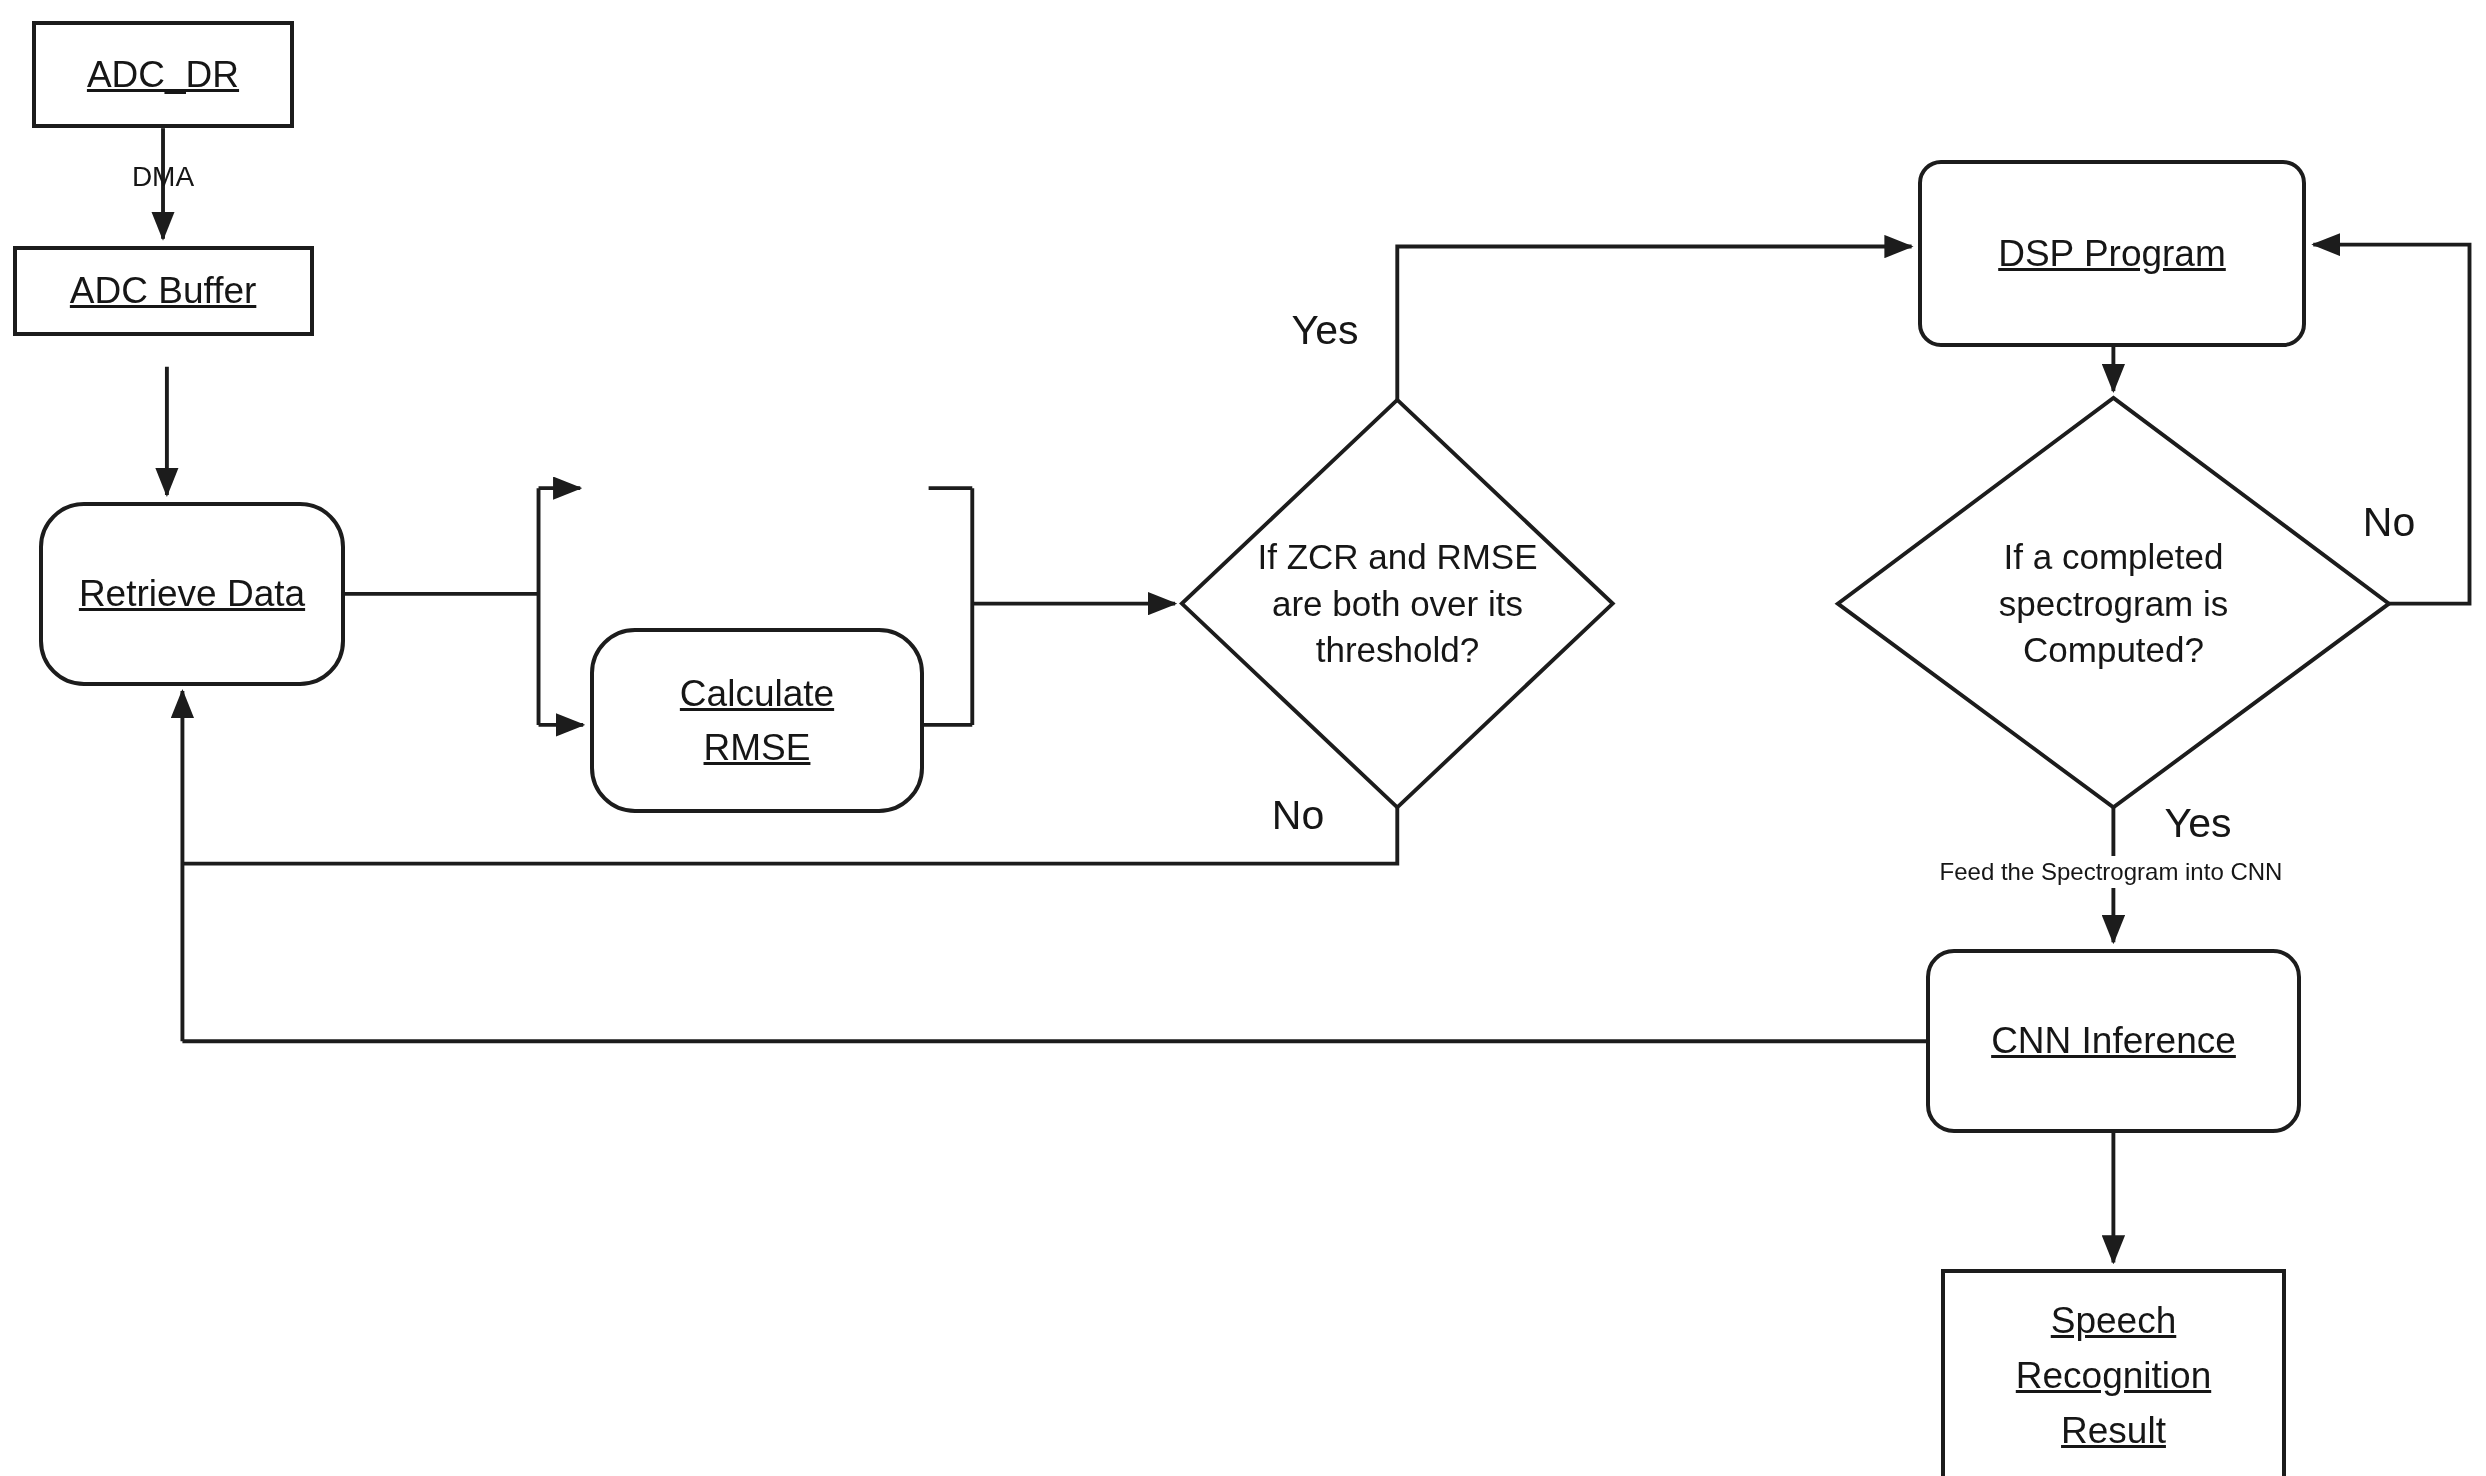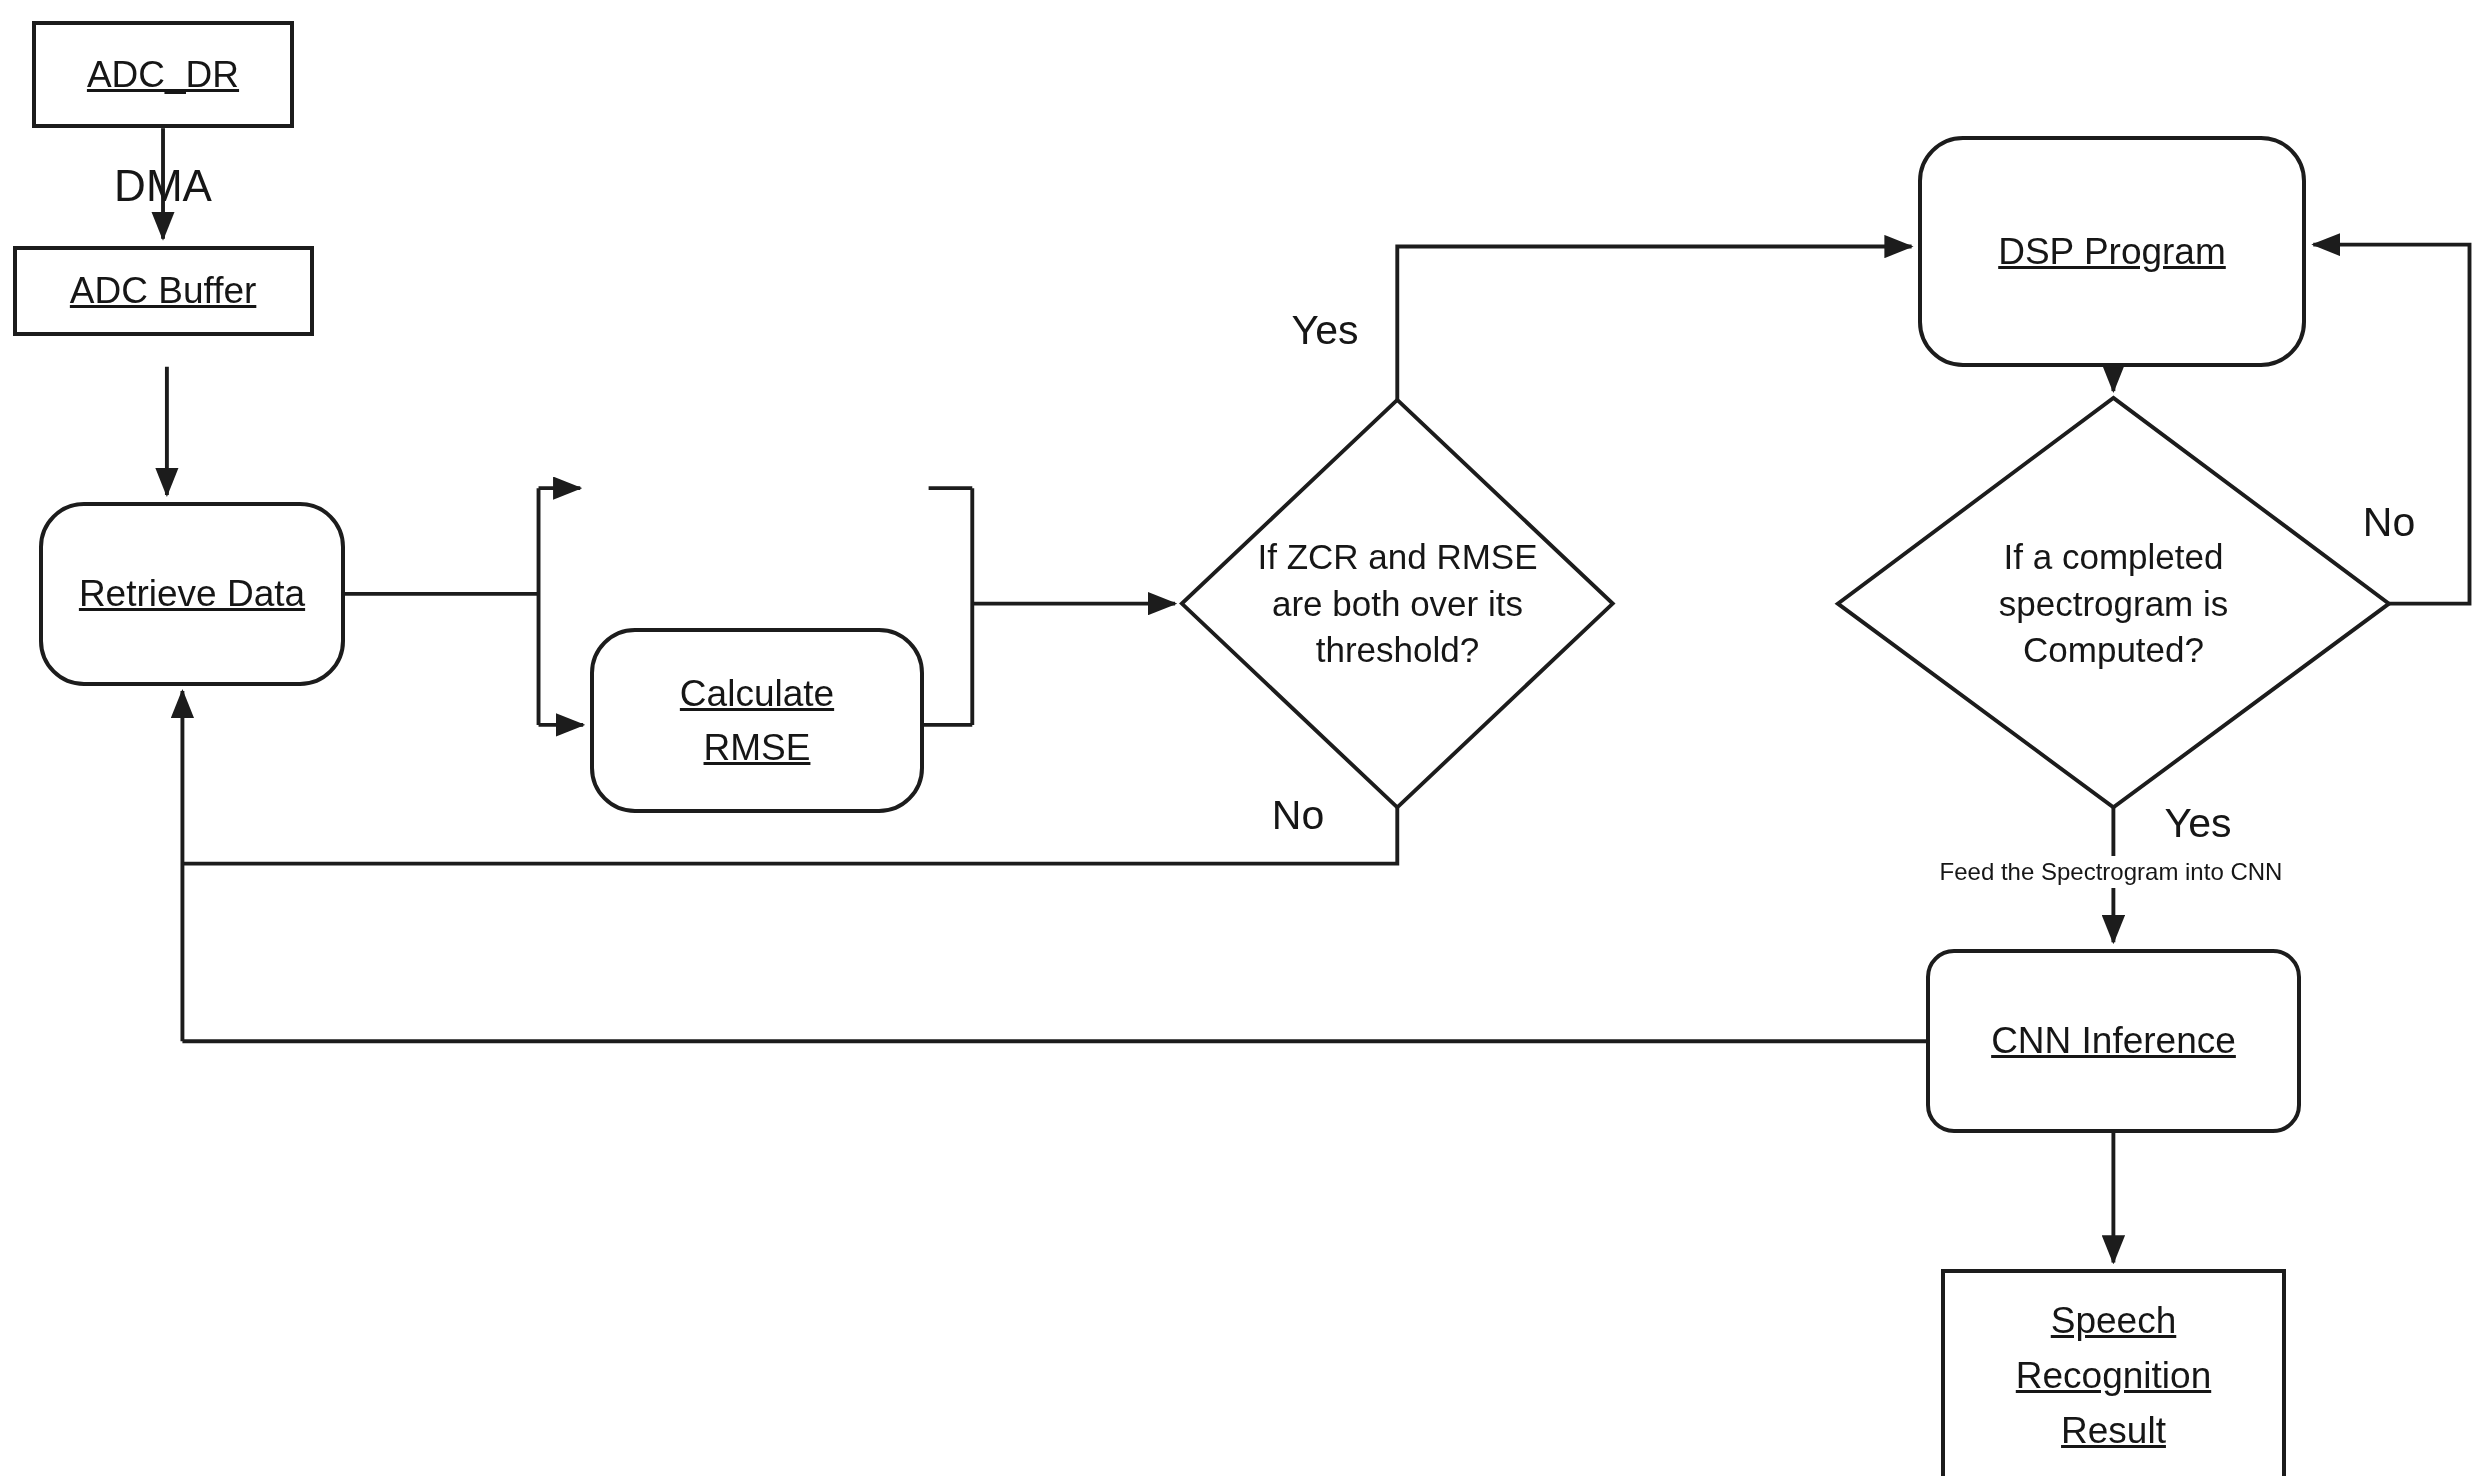--- a/index.html
+++ b/index.html
@@ -21,21 +21,21 @@
     font-size:37px;line-height:1.45;white-space:pre-line;z-index:2;text-decoration:underline;
   }
   .node.rounded{border-radius:45px;}
   .diamond-label{
     position:absolute;display:flex;align-items:center;justify-content:center;
     text-align:center;font-size:35px;line-height:1.34;white-space:pre-line;z-index:2;
   }
   .edge-label{
     position:absolute;font-size:41px;text-align:center;z-index:3;white-space:nowrap;
   }
-  .edge-label.small{font-size:44px;}
+  .edge-label.small{font-size:28px;}
   .edge-label.annotation{font-size:24px;background:var(--bg);padding:1.9px 5.8px;}
 </style>
 </head>
 <body>
 
 <div id="canvas">
 
   <svg id="wires" viewBox="0 0 2562 1522" xmlns="http://www.w3.org/2000/svg">
     <defs>
       <marker id="arrow" viewBox="0 0 30 24" refX="28" refY="12" markerWidth="30" markerHeight="24" orient="auto" markerUnits="userSpaceOnUse">
@@ -88,21 +88,21 @@
   <div class="node rounded" style="left:39px;top:502px;width:306px;height:184px;">
     <span>Retrieve Data</span>
   </div>
 
 
   <div class="node rounded" style="left:590px;top:628px;width:334px;height:185px;">
     <span>Calculate
 RMSE</span>
   </div>
 
-  <div class="node rounded" style="left:1918px;top:136px;width:388px;height:231px;">
+  <div class="node rounded" style="left:1918px;top:160px;width:388px;height:187px;border-radius:23px;">
     <span>DSP Program</span>
   </div>
 
   <div class="node rounded" style="left:1926px;top:949px;width:375px;height:184px;border-radius:28px;">
     <span>CNN Inference</span>
   </div>
 
   <div class="node" style="left:1941px;top:1269px;width:345px;height:215px;line-height:1.48;">
     <span>Speech
 Recognition

